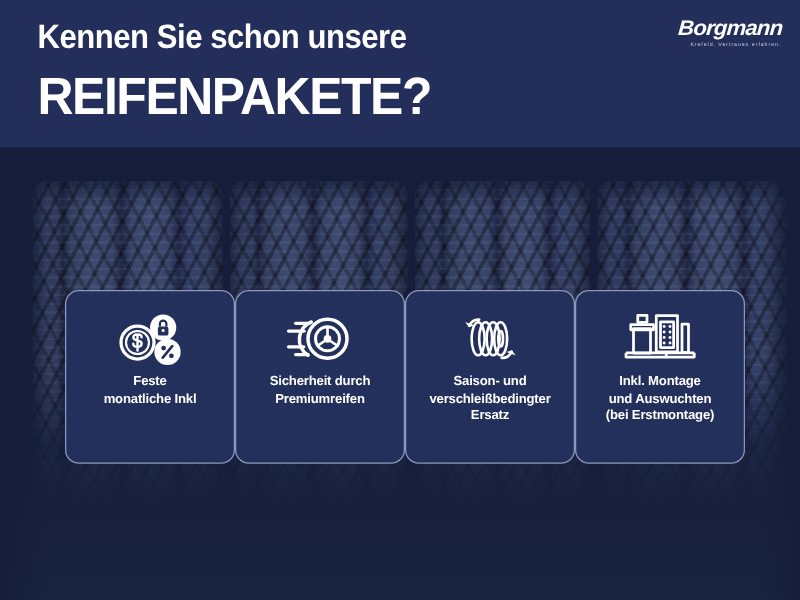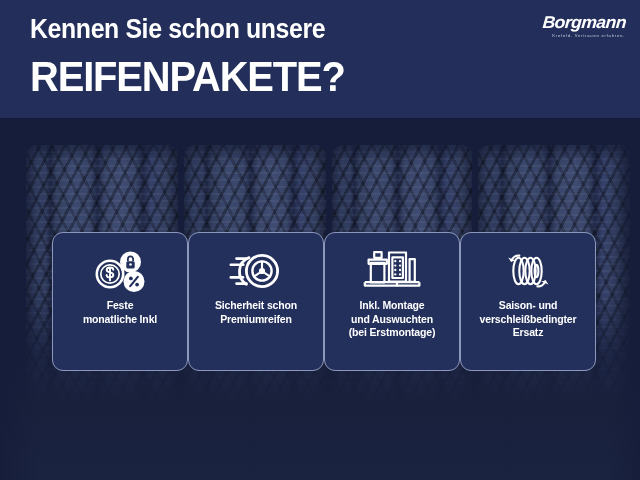--- a/index.html
+++ b/index.html
@@ -269,22 +269,45 @@
           <g stroke="#ffffff" stroke-width="2.6" stroke-linecap="round">
             <path d="M22.4 10.6 L12.5 10.6"></path>
             <path d="M19.3 16.8 L6.8 16.8"></path>
             <path d="M19.0 29.4 L6.8 29.4"></path>
             <path d="M22.4 35.6 L12.5 35.6"></path>
           </g>
           <path d="M25 9.6 a15 15 0 0 0 -2.6 26.6" stroke="#ffffff" stroke-width="2.8" fill="none" stroke-linecap="round"></path>
         </svg>
       </div>
       <div class="card-label">
-        <span>Sicherheit schon</span><br>
+        <span>Sicherheit durch</span><br>
         <span>Premiumreifen</span>
+      </div>
+    </div>
+
+    <div class="card">
+      <div class="card-icon">
+        <svg width="60" height="46" viewBox="0 0 60 46" fill="none">
+          <g stroke="#ffffff" stroke-width="2.1" fill="none">
+            <ellipse cx="20.5" cy="23" rx="5.2" ry="13.2"></ellipse>
+            <ellipse cx="26.5" cy="23" rx="5.2" ry="13.2"></ellipse>
+            <ellipse cx="32.5" cy="23" rx="5.2" ry="13.2"></ellipse>
+            <ellipse cx="38.5" cy="23" rx="5.2" ry="13.2"></ellipse>
+            <ellipse cx="38.5" cy="23" rx="1.9" ry="6.2"></ellipse>
+          </g>
+          <path d="M13.5 12.6 c1.2-3.4 4.6-5.4 7.8-4.9" stroke="#ffffff" stroke-width="2.2" fill="none" stroke-linecap="round"></path>
+          <path d="M10.2 9.6 L13.0 13.6 L17.6 12.4 Z" fill="#ffffff"></path>
+          <path d="M47.2 33.4 c-1.2 3.4-4.6 5.4-7.8 4.9" stroke="#ffffff" stroke-width="2.2" fill="none" stroke-linecap="round"></path>
+          <path d="M50.5 36.4 L47.7 32.4 L43.1 33.6 Z" fill="#ffffff"></path>
+        </svg>
+      </div>
+      <div class="card-label">
+        <span>Saison- und</span><br>
+        <span>verschleißbedingter</span><br>
+        <span>Ersatz</span>
       </div>
     </div>
 
     <div class="card">
       <div class="card-icon">
         <svg width="66" height="46" viewBox="0 0 66 46" fill="none">
           <g stroke="#ffffff" stroke-width="2.2" fill="none" stroke-linejoin="round">
             <rect x="30" y="4.5" width="17" height="29"></rect>
             <rect x="33.4" y="9.4" width="10.5" height="20.6"></rect>
             <rect x="11.8" y="14.8" width="13.6" height="19.6"></rect>
@@ -307,37 +330,14 @@
           </g>
         </svg>
       </div>
       <div class="card-label">
         <span>Inkl. Montage</span><br>
         <span>und Auswuchten</span><br>
         <span>(bei Erstmontage)</span>
       </div>
     </div>
 
-    <div class="card">
-      <div class="card-icon">
-        <svg width="60" height="46" viewBox="0 0 60 46" fill="none">
-          <g stroke="#ffffff" stroke-width="2.1" fill="none">
-            <ellipse cx="20.5" cy="23" rx="5.2" ry="13.2"></ellipse>
-            <ellipse cx="26.5" cy="23" rx="5.2" ry="13.2"></ellipse>
-            <ellipse cx="32.5" cy="23" rx="5.2" ry="13.2"></ellipse>
-            <ellipse cx="38.5" cy="23" rx="5.2" ry="13.2"></ellipse>
-            <ellipse cx="38.5" cy="23" rx="1.9" ry="6.2"></ellipse>
-          </g>
-          <path d="M13.5 12.6 c1.2-3.4 4.6-5.4 7.8-4.9" stroke="#ffffff" stroke-width="2.2" fill="none" stroke-linecap="round"></path>
-          <path d="M10.2 9.6 L13.0 13.6 L17.6 12.4 Z" fill="#ffffff"></path>
-          <path d="M47.2 33.4 c-1.2 3.4-4.6 5.4-7.8 4.9" stroke="#ffffff" stroke-width="2.2" fill="none" stroke-linecap="round"></path>
-          <path d="M50.5 36.4 L47.7 32.4 L43.1 33.6 Z" fill="#ffffff"></path>
-        </svg>
-      </div>
-      <div class="card-label">
-        <span>Saison- und</span><br>
-        <span>verschleißbedingter</span><br>
-        <span>Ersatz</span>
-      </div>
-    </div>
-
   </div>
 </div>
 
 </body></html>

